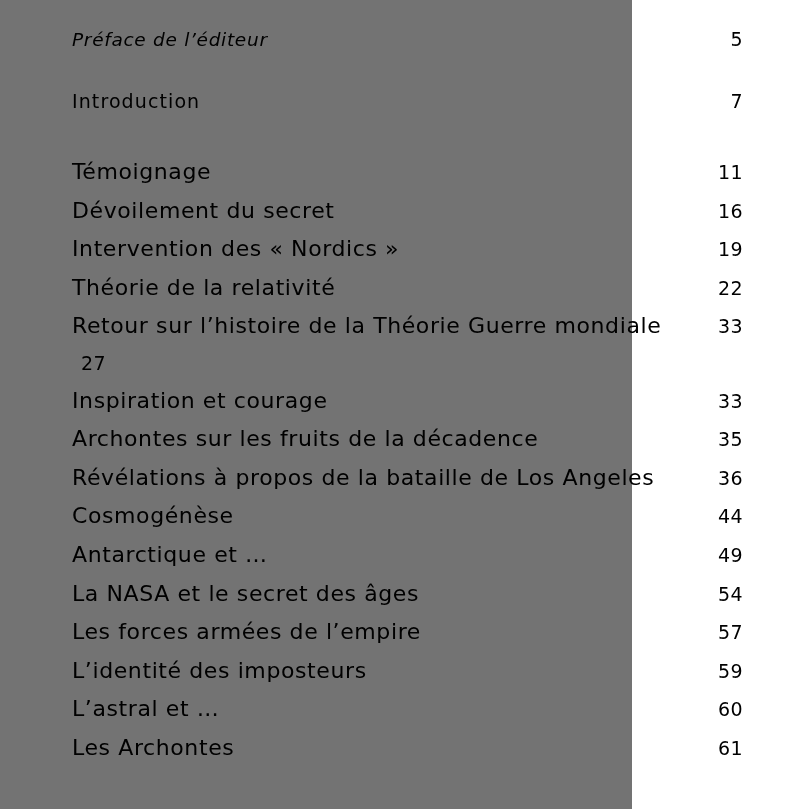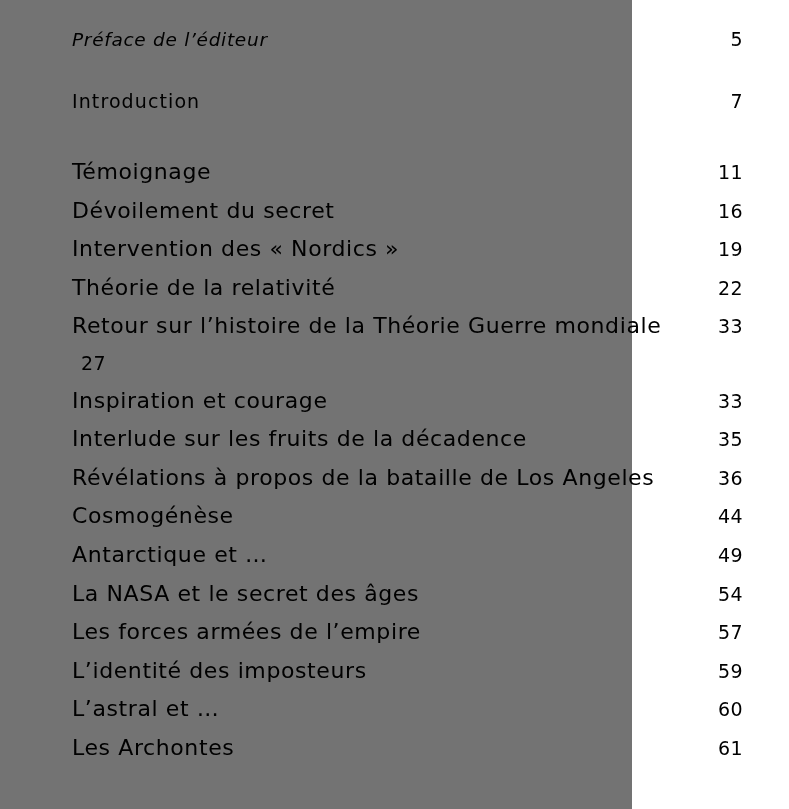--- a/index.html
+++ b/index.html
@@ -123,21 +123,21 @@
       <div class="toc-entry">
         <span class="toc-page">27</span>
       </div>
 
       <div class="toc-entry">
         <span class="toc-title">Inspiration et courage</span>
         <span class="toc-page">33</span>
       </div>
 
       <div class="toc-entry">
-        <span class="toc-title">Interlude sur les fruits de la décadence</span>
+        <span class="toc-title">Archontes sur les fruits de la décadence</span>
         <span class="toc-page">35</span>
       </div>
 
       <div class="toc-entry">
         <span class="toc-title">Révélations à propos de la bataille de Los Angeles</span>
         <span class="toc-page">36</span>
       </div>
 
 
       <div class="toc-entry">

